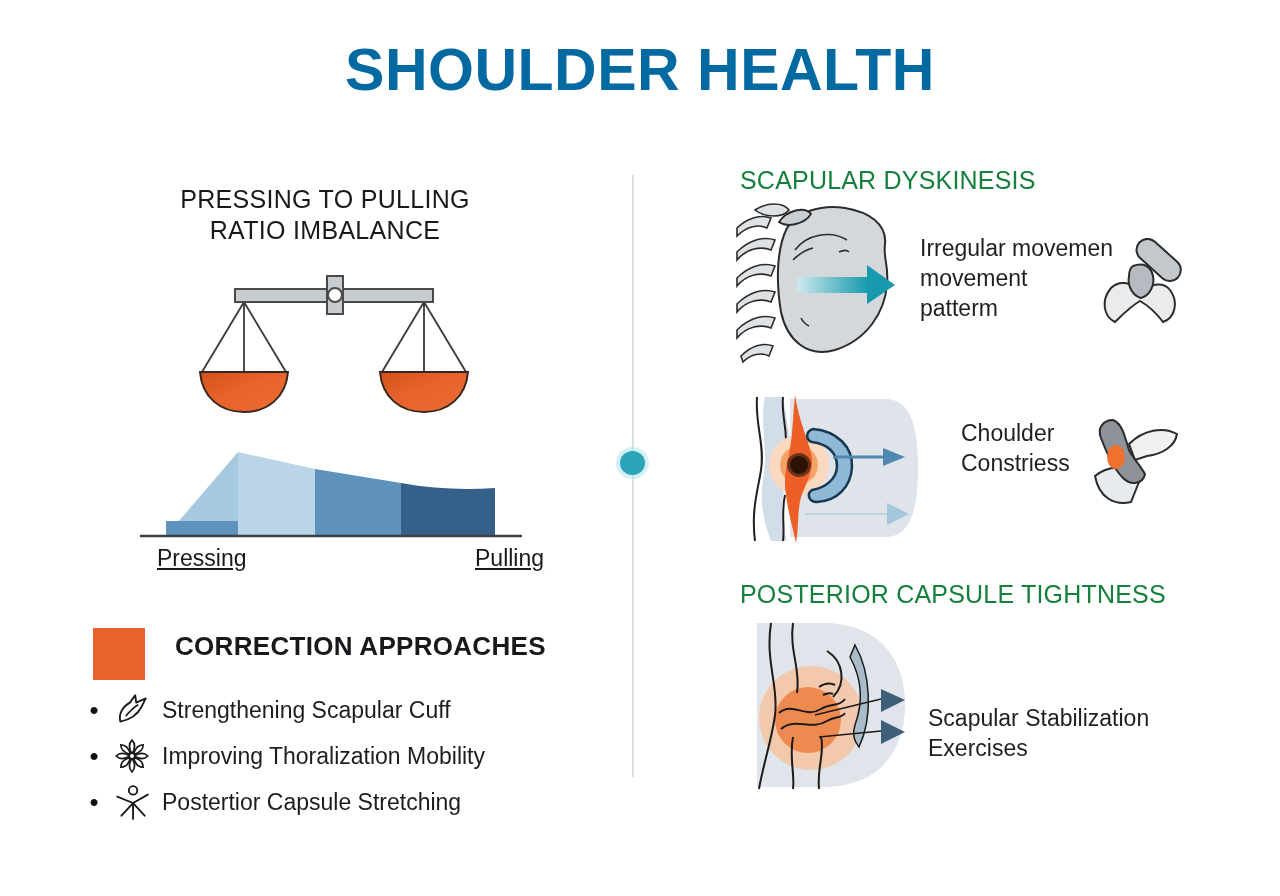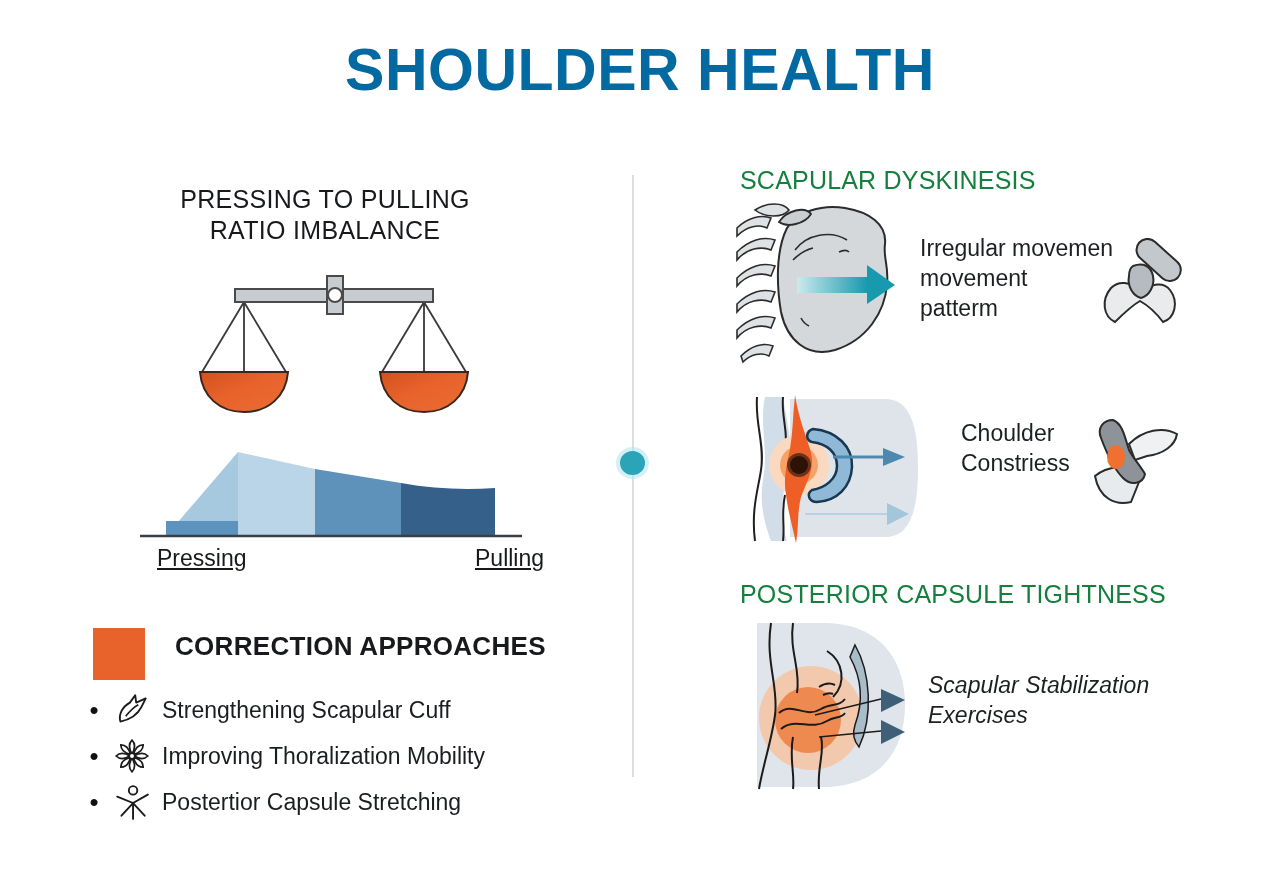--- a/index.html
+++ b/index.html
@@ -228,18 +228,18 @@
     <g>
       <line x1="80" y1="98" x2="146" y2="82" stroke="#1b1b1b" stroke-width="1.5"></line>
       <polygon points="146,72 170,83 146,95" fill="#3e5f78"></polygon>
     </g>
     <g>
       <line x1="84" y1="120" x2="146" y2="114" stroke="#1b1b1b" stroke-width="1.5"></line>
       <polygon points="146,103 170,115 146,127" fill="#3e5f78"></polygon>
     </g>
   </svg>
 
-  <div class="caption" style="left:928px; top:670px;font-style:italic;">
+  <div class="caption" style="left:928px; top:703px;">
     <span>Scapular Stabilization</span>
     <span>Exercises</span>
   </div>
 
 </div>
 
 </body></html>

